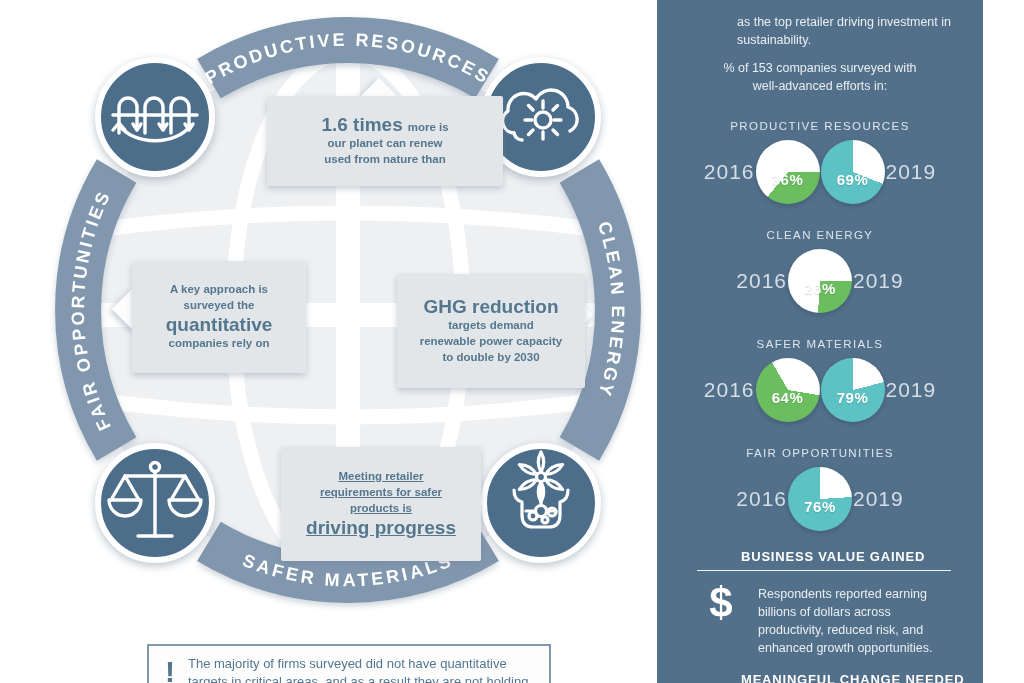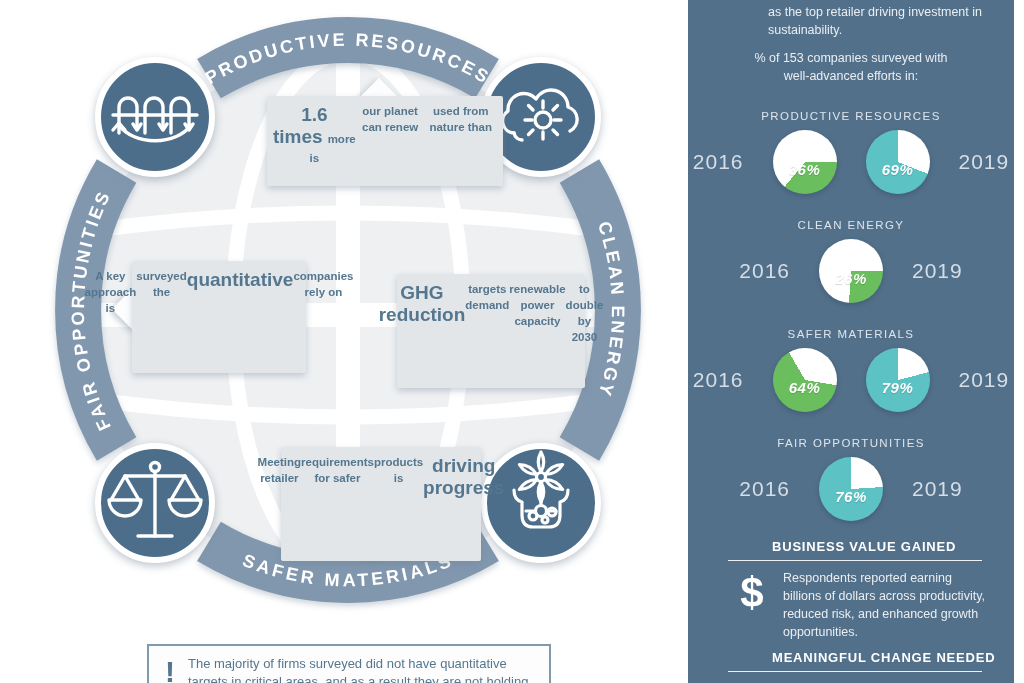--- a/index.html
+++ b/index.html
@@ -10,60 +10,60 @@
   }
   
   .left-panel{position:absolute;left:0;top:0;width:698px;height:683px;background:#fff;}
   .left-panel svg{position:absolute;left:0;top:0;}
   .ring-text{fill:#ffffff;font-size:18px;letter-spacing:3px;font-weight:bold;}
   
   .tail{position:absolute;width:30px;height:30px;background:#fdfdfe;transform:rotate(45deg);
         box-shadow:0 3px 6px rgba(100,120,140,.4);z-index:2;}
   .callout{position:absolute;background:#e3e6e9;border-radius:2px;z-index:3;
            box-shadow:0 3px 6px rgba(110,130,150,.35);color:#54778f;text-align:center;
-           display:flex;justify-content:center;padding:8px 6px;}
+           display:flex;flex-direction:column;justify-content:center;padding:8px 6px;}
   .c-sm{font-size:11.5px;font-weight:bold;line-height:1.38;}
   .c-big{font-size:19px;font-weight:bold;line-height:1.15;}
   .c-inline .c-sm{margin-left:5px;}
   .callout-top{left:267px;top:96px;width:224px;height:74px;}
   .callout-left{left:132px;top:261px;width:162px;height:96px;}
   .callout-right{left:397px;top:274px;width:176px;height:98px;}
-  .callout-bottom{left:281px;top:447px;width:188px;height:98px;}
+  .callout-bottom{left:281px;top:447px;width:188px;height:98px;text-decoration:underline;}
   .tail-top{left:364px;top:84px;}
   .tail-left{left:118px;top:294px;}
   .tail-right{left:557px;top:300px;}
   .tail-bottom{left:359px;top:525px;}
   
   .footnote{position:absolute;left:147px;top:644px;width:404px;z-index:3;
             background:#fdfdfe;border:2px solid #8099ae;display:flex;gap:13px;
             padding:9px 14px 12px 16px;box-sizing:border-box;}
   .excl{font-size:30px;font-weight:800;color:#54778f;line-height:1;margin-top:2px;}
   .footnote p{margin:0;font-size:13px;line-height:1.4;color:#54778f;font-weight:500;}
   
-  .sidebar{position:absolute;left:688px;top:0;width:326px;height:683px;
-           background:#53708a;color:#e9eef2;box-sizing:border-box;padding-top:4px;}
+  .sidebar{position:absolute;left:657px;top:0;width:326px;height:683px;
+           background:#53708a;color:#e9eef2;box-sizing:border-box;padding-top:14px;}
   .intro{margin:0 8px 0 80px;font-size:12.5px;line-height:1.4;}
   .survey{margin:10px 6px 0;text-align:center;font-size:12.5px;line-height:1.45;}
   .pie-section h4{margin:25px 0 8px;text-align:center;font-size:11.5px;font-weight:normal;
                   letter-spacing:1.4px;color:#dde5ec;}
   .pie-section:first-of-type h4{margin-top:12px;}
-  .pie-row{display:flex;align-items:center;justify-content:center;gap:29px;height:64px;}
+  .pie-row{display:flex;align-items:center;justify-content:center;gap:1px;height:64px;}
   .year{font-size:21px;color:#d5dee6;letter-spacing:1px;}
   .pie{width:64px;height:64px;border-radius:50%;position:relative;flex:none;
-       background:#fff;box-shadow:0 2px 5px rgba(20,40,55,.25);font-style:italic;}
+       background:#fff;box-shadow:0 2px 5px rgba(20,40,55,.25);}
   .pie b{position:absolute;left:50%;top:61%;transform:translate(-50%,-50%);
          color:#fff;font-size:15px;letter-spacing:.5px;text-shadow:0 1px 1px rgba(0,0,0,.15);}
   .side-block{margin-top:18px;}
   .side-block.tight{margin-top:9px;}
   .side-block h3{margin:0 0 6px 84px;font-size:13px;letter-spacing:.8px;color:#ffffff;}
   .side-rule{border:none;border-top:1.5px solid rgba(255,255,255,.9);margin:0 32px 9px 40px;}
   .side-row{display:flex;gap:13px;padding-left:46px;padding-right:26px;align-items:flex-start;}
   .side-icon{width:36px;flex:none;text-align:center;}
   .dollar-glyph{font-size:42px;font-weight:bold;color:#fff;line-height:1;display:block;margin-top:2px;}
-  .side-row p{margin:0;font-size:12.5px;line-height:1.42;width:222px;}
+  .side-row p{margin:6px;font-size:12.5px;line-height:1.42;width:222px;}
 </style>
 </head>
 <body>
 
 <div class="left-panel">
   <svg width="698" height="683" viewBox="0 0 698 683">
     <defs>
       <clipPath id="globeclip">
           <circle cx="348" cy="315" r="262"></circle>
         </clipPath>

